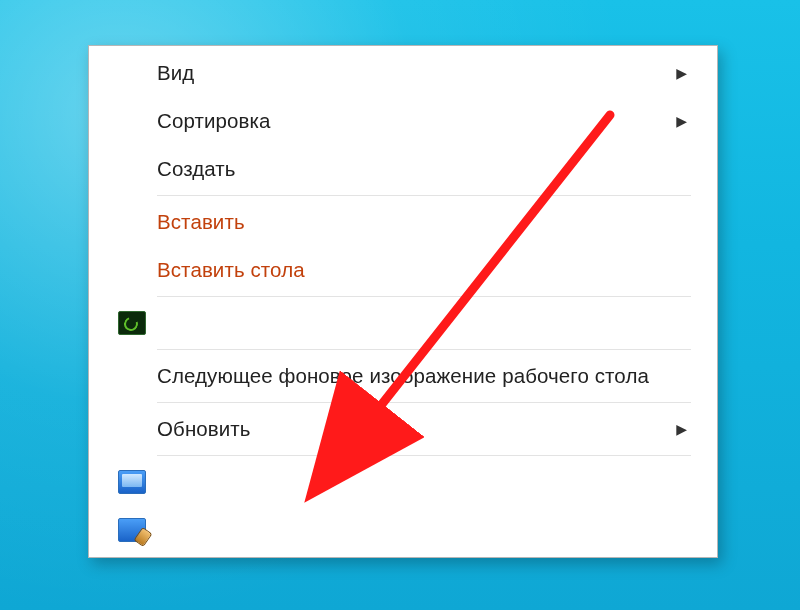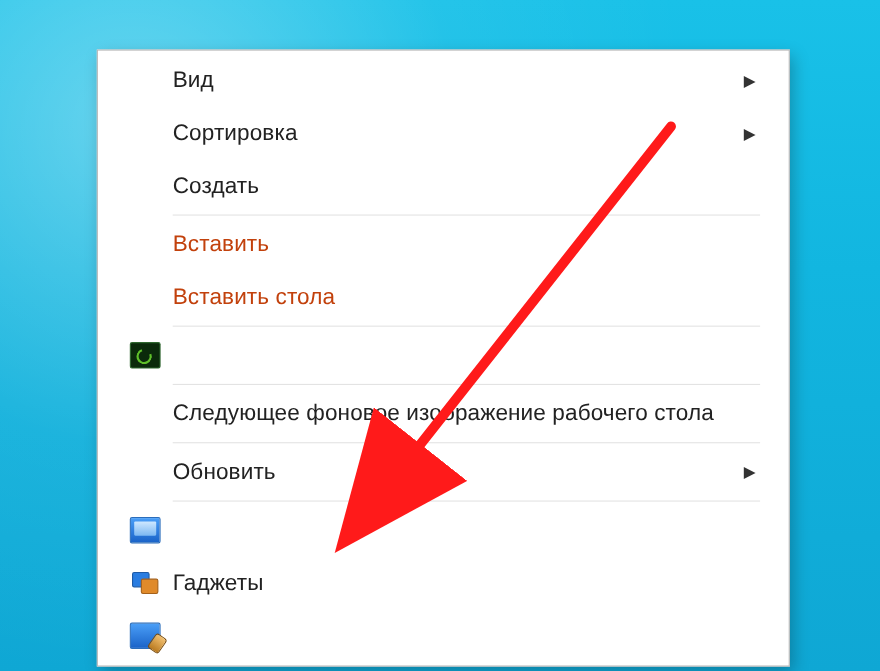--- a/index.html
+++ b/index.html
@@ -197,29 +197,20 @@
         <span class="submenu-arrow">▶</span>
       </div>
       <div class="menu-sep"></div>
       <div class="menu-row">
         <span class="icon-slot">
           <span class="ico-resolution"></span>
         </span>
       </div>
       <div class="menu-row">
         <span class="icon-slot">
-          <span class="ico-gadgets">
-            <span class="g1"></span>
-            <span class="g2"></span>
-          </span>
-        </span>
-        <span class="label">Гаджеты</span>
-      </div>
-      <div class="menu-row">
-        <span class="icon-slot">
           <span class="ico-personalize"></span>
         </span>
       </div>
     </div>
 
   <svg class="anno-arrow" width="800" height="610" viewBox="0 0 800 610" style="left:0;top:0;">
     <defs>
       <marker id="arrowhead" markerWidth="14" markerHeight="12" refX="4" refY="6" orient="auto">
         <polygon points="0,0 14,6 0,12" fill="#ff1a1a"></polygon>
       </marker>

